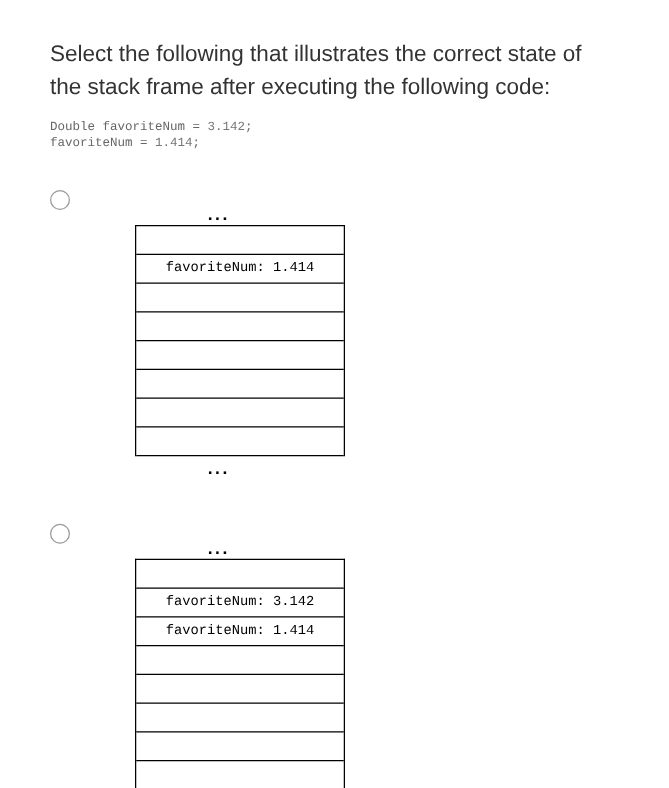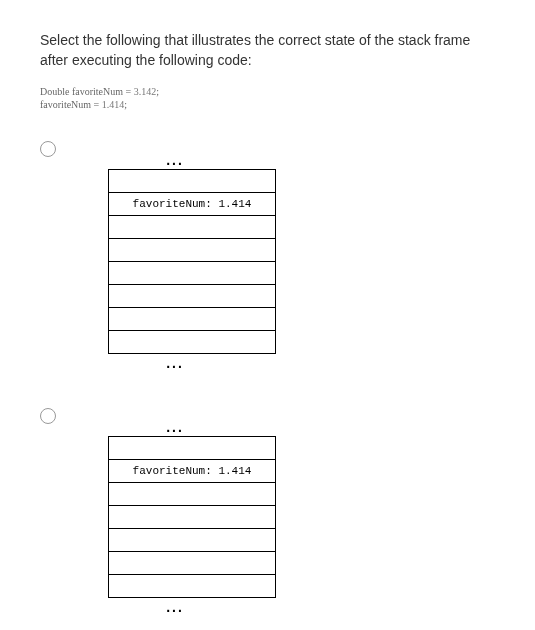--- a/index.html
+++ b/index.html
@@ -8,26 +8,26 @@
     width: 535px;
     background: #fff;
     font-family: Arial, Helvetica, sans-serif;
     color: #333;
   }
   .page {
     padding: 30px 40px 40px 40px;
     box-sizing: border-box;
   }
   .question-text {
-    font-size: 14px;
+    font-size: 18px;
     line-height: 1.45;
     margin: 0 0 14px 0;
   }
   .code-block {
-    font-family: Liberation Serif, serif;
+    font-family: Liberation Mono, monospace;
     font-size: 10px;
     color: #666;
     white-space: pre;
     margin-bottom: 28px;
     line-height: 1.3;
   }
   .code-block .num { color: #777; }
   .option {
     display: flex;
     align-items: flex-start;
@@ -99,20 +99,21 @@
       <div class="dots">...</div>
     </div>
   </div>
 
   <div class="option">
     <div class="radio"></div>
     <div class="diagram">
       <div class="dots">...</div>
       <div class="stack">
         <div class="row"></div>
+        <div class="row">favoriteNum: 3.142</div>
         <div class="row">favoriteNum: 1.414</div>
         <div class="row"></div>
         <div class="row"></div>
         <div class="row"></div>
         <div class="row"></div>
         <div class="row"></div>
       </div>
       <div class="dots">...</div>
     </div>
   </div>

